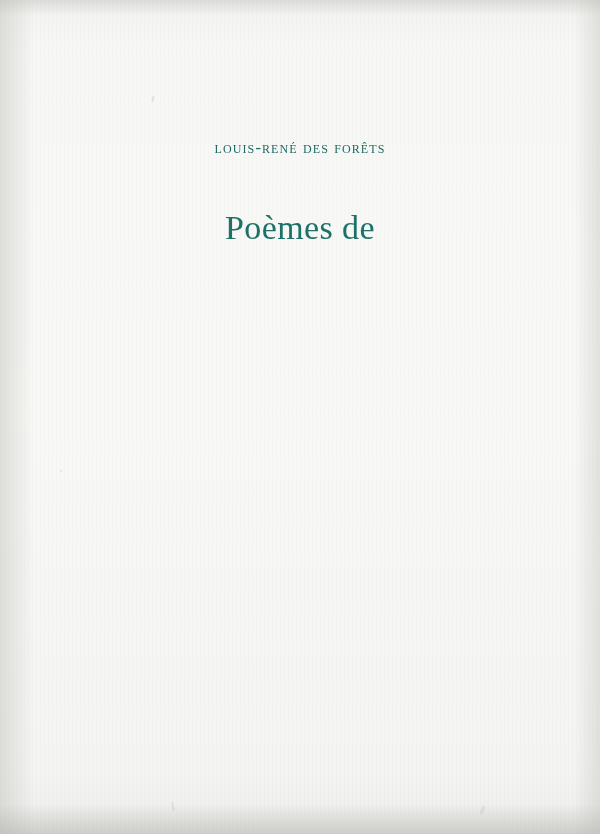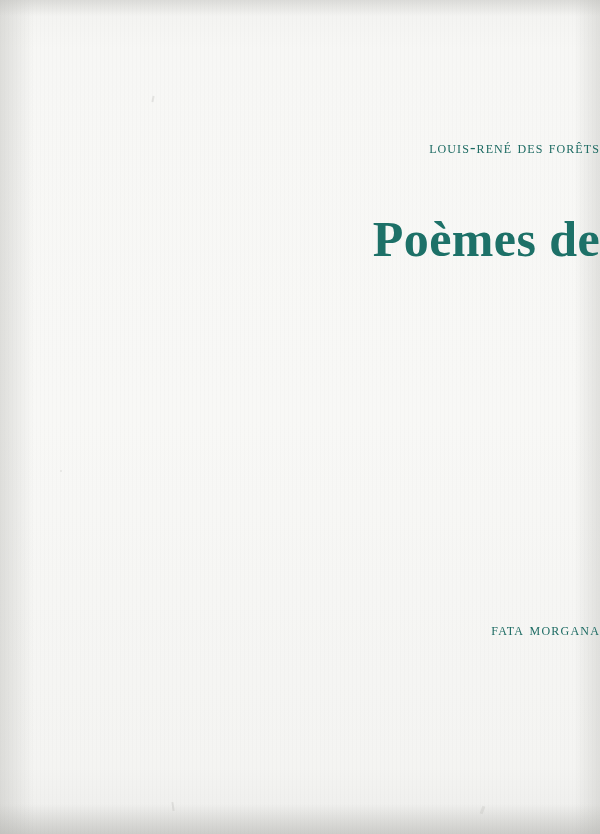--- a/index.html
+++ b/index.html
@@ -59,47 +59,47 @@
     position: absolute;
     bottom: 0; left: 0; right: 0;
     height: 30px;
     background: linear-gradient(0deg, rgba(178,178,174,0.55) 0%, rgba(178,178,174,0) 100%);
     pointer-events: none;
   }
 
   .content {
     position: absolute;
     inset: 0;
-    text-align: right;
+    text-align: center;
   }
 
   .author {
     position: absolute;
     top: 138px;
     left: 0;
     right: 0;
     color: #1d6b63;
     font-family: "Liberation Serif", serif;
     font-size: 16.5px;
     letter-spacing: 1.1px;
     font-variant: small-caps;
     text-transform: lowercase;
     white-space: nowrap;
   }
 
   .title {
     position: absolute;
-    top: 212px;
+    top: 200px;
     left: 0;
     right: 0;
     color: #1d7168;
     font-family: "Liberation Serif", serif;
-    font-size: 50px;
+    font-size: 34px;
     line-height: 55px;
-    font-weight: bold;
+    font-weight: normal;
     letter-spacing: 0.4px;
   }
   .title .line2 {
     display: block;
   }
 
   .publisher {
     position: absolute;
     top: 620px;
     left: 0;
@@ -138,15 +138,14 @@
   <div class="speck s3"></div>
   <div class="speck s4"></div>
 
   <div class="content">
     <div class="author">LOUIS-RENÉ DES FORÊTS</div>
 
     <div class="title">
       <span class="line1">Poèmes de</span>
     </div>
 
-    <div class="publisher">FATA MORGANA</div>
   </div>
 </div>
 
 </body></html>

